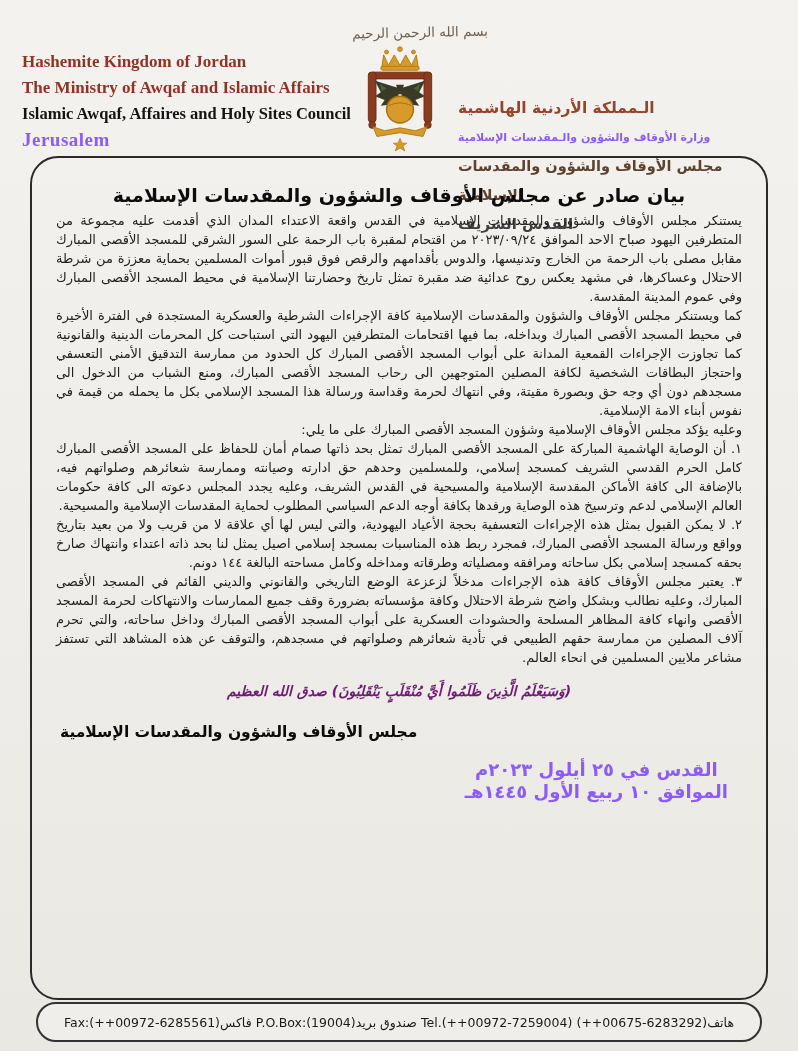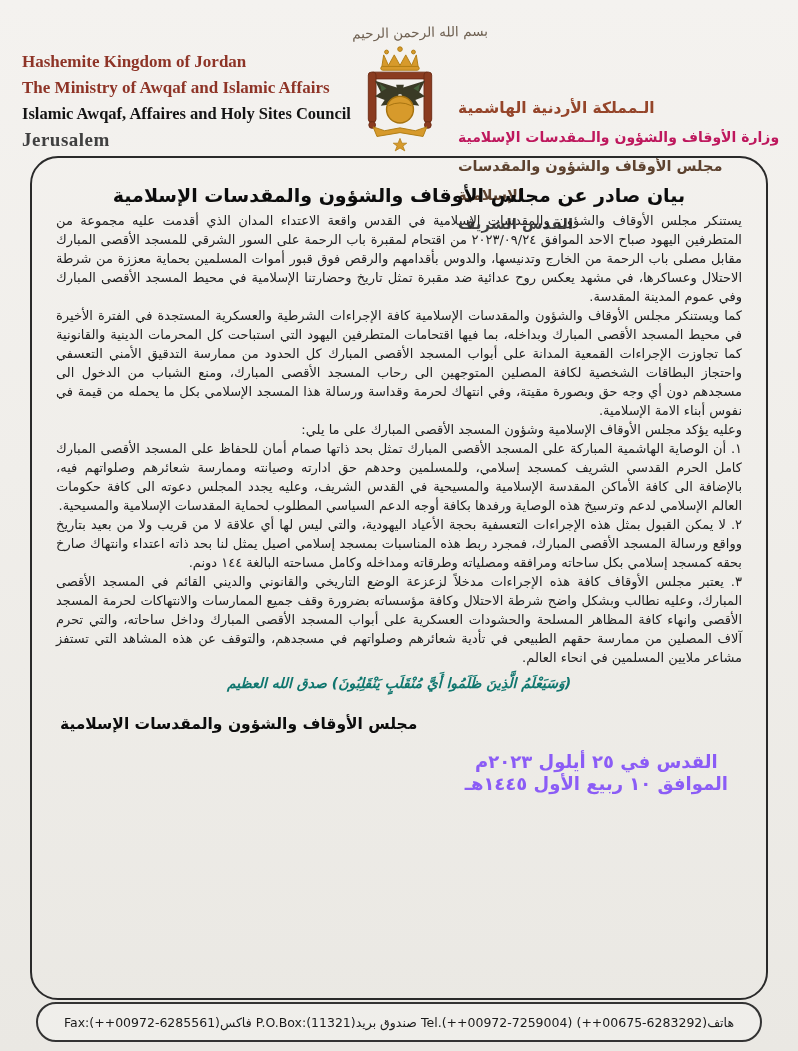--- a/index.html
+++ b/index.html
@@ -19,49 +19,49 @@
     text-align:center; font-size:13.5px; color:#6f6152;
     transform:rotate(-1.2deg); letter-spacing:1px;
   }
   .header-en {
     position:absolute; left:22px; top:49px; width:345px;
     text-align:left; font-family:"Liberation Serif", serif; font-weight:bold;
     line-height:26px;
   }
   .header-en .l1, .header-en .l2 { color:#8e3427; font-size:17px; }
   .header-en .l3 { color:#141414; font-size:16.5px; }
-  .header-en .l4 { color:#404040; font-size:19px; letter-spacing:.5px; }
+  .header-en .l4 { color:#8b5cf6; font-size:19px; letter-spacing:.5px; }
   .header-ar {
     position:absolute; right:10px; top:52px; width:330px;
     direction:rtl; text-align:left; font-weight:bold; line-height:29px;margin-top:42px;
   }
   .header-ar .l1 { color:#95452a; font-size:15.5px; }
-  .header-ar .l2 { color:#be185d; font-size:14px; }
+  .header-ar .l2 { color:#8b5cf6; font-size:11px; }
   .header-ar .l3 { color:#5d422f; font-size:14.5px; }
   .header-ar .l4 { color:#404040; font-size:15px; }
   .emblem { position:absolute; left:352px; top:44px; width:96px; height:112px; }
 
   
   .doc-box {
     position:absolute; left:30px; top:156px; width:738px; height:844px;
     border:2px solid #2a2a2a; border-radius:28px;
     padding:10px 24px 0 24px; overflow:hidden;
     direction:rtl;
   }
   .doc-title { text-align:center; font-weight:bold; color:#0d0d0d; }
   .doc-title .t1 { font-size:19px; margin-top:16px; }
   .doc-title .t2 { font-size:18px; margin-top:16px; }
   .doc-body {
     margin-top:5px; font-size:13px; line-height:19px;
     text-align:justify; color:#222;
   }
   .doc-body p { margin:0; }
   .verse {
-    margin-top:8px; text-align:center; font-weight:bold;
-    font-style:italic; font-size:14px; color:#0f766e;
+    margin-top:16px; text-align:center; font-weight:bold;
+    font-style:italic; font-size:14px; color:#701a75;
   }
   .sign-area { position:relative; height:130px; margin-top:8px; }
   .signature {
     position:absolute; left:4px; top:16px;
     font-weight:bold; font-size:15.5px; color:#0c0c0c;
   }
   .dates {
     position:absolute; right:14px; top:52px;
     font-weight:bold; font-size:18px; line-height:22px;
     text-align:center; color:#8b5cf6;
@@ -165,20 +165,20 @@
   </div>
 
   <div class="contact-strip">
     <span class="contact-item">
       <span>هاتف</span><span class="val">(++00675-6283292)</span>
     </span>
     <span class="contact-item">
       <span class="val">Tel.(++00972-7259004)</span>
     </span>
     <span class="contact-item">
-      <span>صندوق بريد</span><span class="val">P.O.Box:(11321)</span>
+      <span>صندوق بريد</span><span class="val">P.O.Box:(19004)</span>
     </span>
     <span class="contact-item">
       <span>فاكس</span><span class="val">Fax:(++00972-6285561)</span>
     </span>
   </div>
 
 </div>
 
 </body></html>

